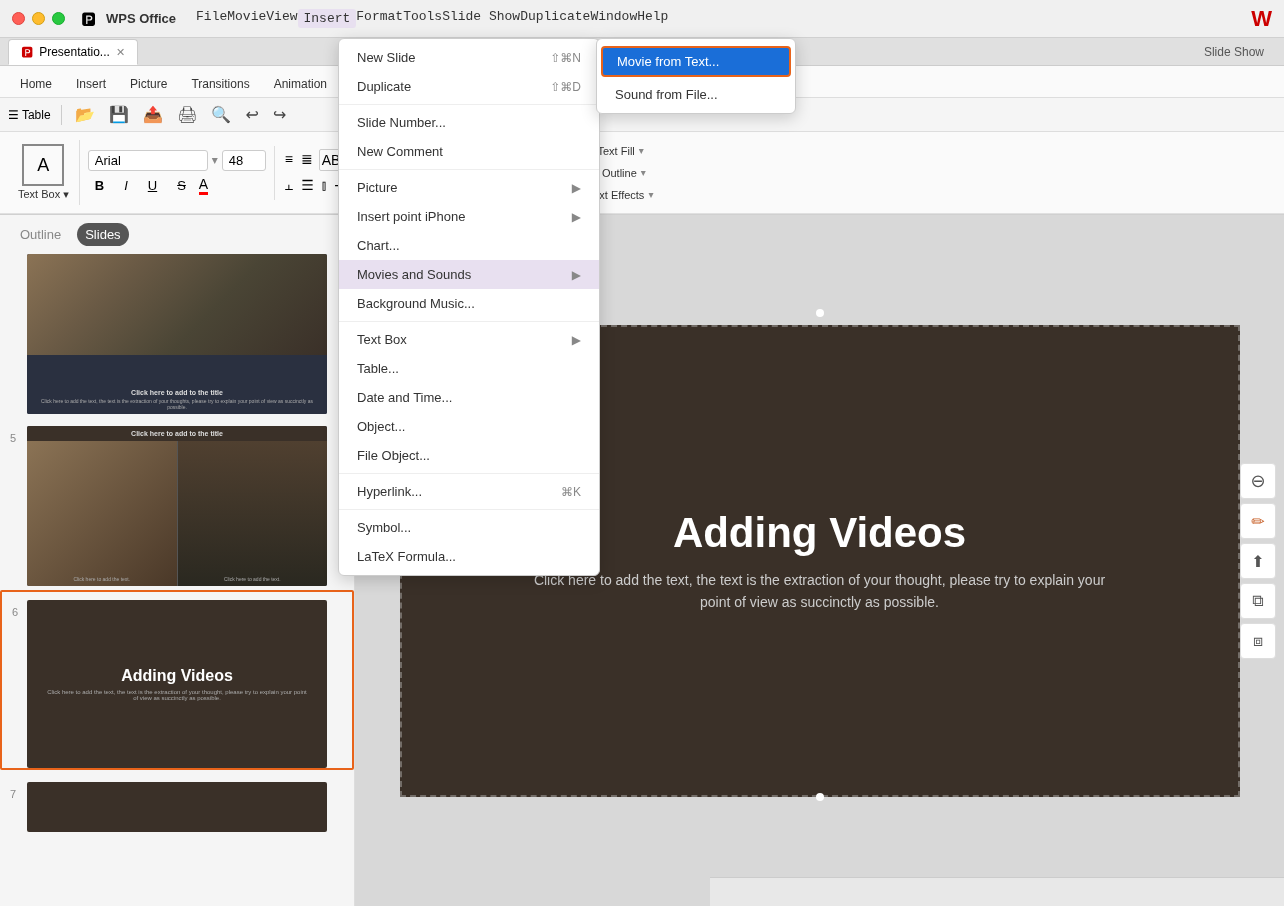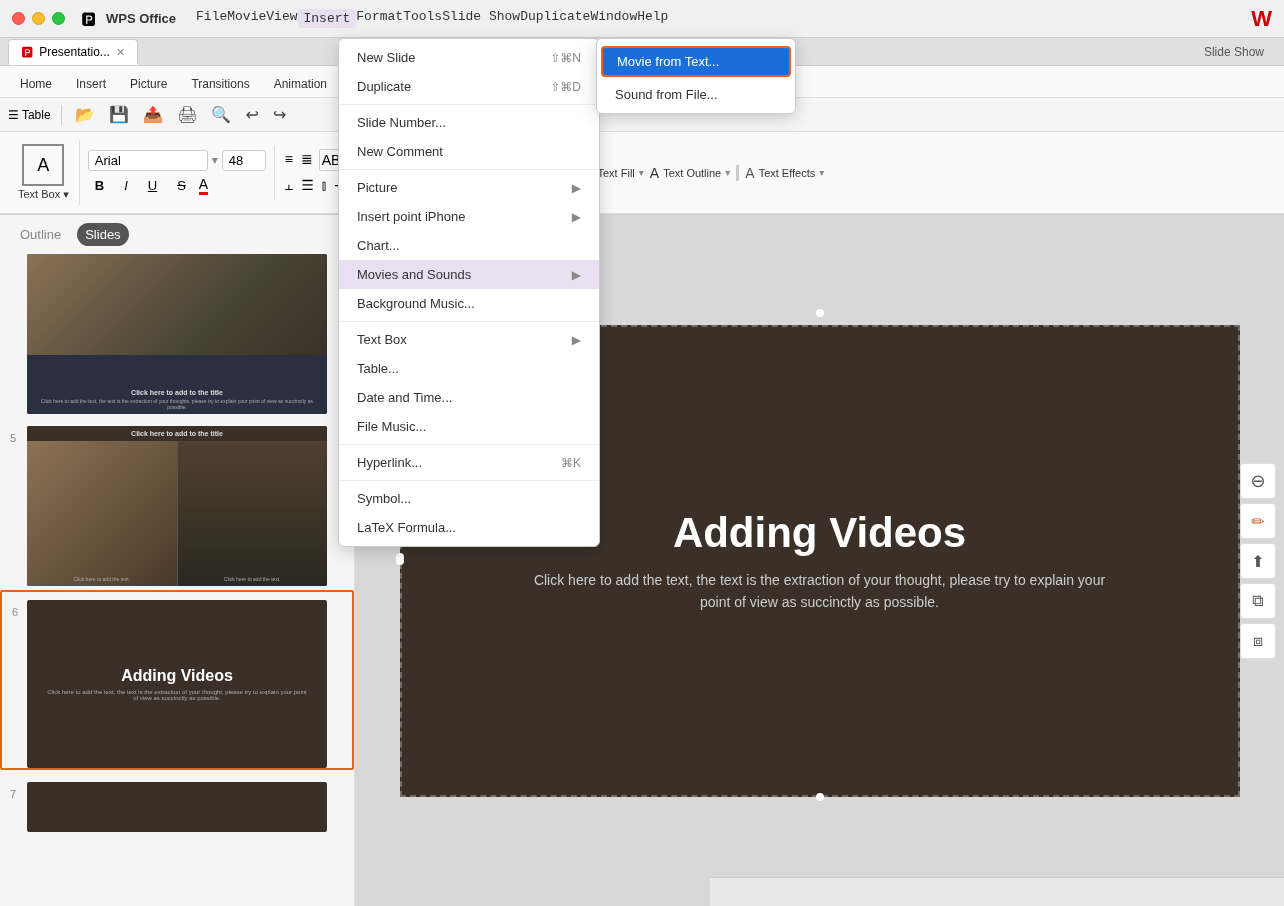--- a/index.html
+++ b/index.html
@@ -151,21 +151,21 @@
     </div>
 
     <div style="display:flex; align-items:center; gap:8px; padding:4px 12px; border-right:1px solid #ddd;">
       <span style="font-size:46px; font-weight:bold; font-family:serif; color:#111; line-height:1; cursor:pointer;">A</span>
       <span style="font-size:40px; font-weight:bold; color:#c8712a; line-height:1; cursor:pointer;">A</span>
       <span style="font-size:36px; font-weight:bold; color:#c8c4b8; line-height:1; cursor:pointer; font-style:italic;">A</span>
       <span style="font-size:18px; color:#888; cursor:pointer;">⊞</span>
       <span style="font-size:12px; color:#888; cursor:pointer;">▾</span>
     </div>
 
-    <div style="display:flex; flex-direction:row; padding:4px 12px; gap:6px;">
+    <div style="display:flex; flex-direction:column; padding:4px 12px; gap:6px;">
       <div style="display:flex; align-items:center; gap:4px; cursor:pointer;">
         <span style="font-size:14px; font-weight:bold; color:#333;">A</span>
         <div style="width:14px; height:3px; background:#e06020; margin-top:1px;"></div>
         <span style="font-size:11px; color:#333;">Text Fill</span>
         <span style="font-size:10px; color:#888;">▾</span>
       </div>
       <div style="display:flex; align-items:center; gap:4px; cursor:pointer;">
         <span style="font-size:14px; color:#333;">A</span>
         <span style="font-size:11px; color:#333;">Text Outline</span>
         <span style="font-size:10px; color:#888;">▾</span>
@@ -300,21 +300,24 @@
     <span>Text Box</span>
     <span style="color:#888; font-size:12px;">▶</span>
   </div>
   <div class="menu-item">
     <span>Table...</span>
   </div>
   <div class="menu-item">
     <span>Date and Time...</span>
   </div>
   <div class="menu-item">
-    <span>File Music...</span>
+    <span>Object...</span>
+  </div>
+  <div class="menu-item">
+    <span>File Object...</span>
   </div>
   <div style="height:1px; background:#eee; margin:3px 0;"></div>
   <div class="menu-item">
     <span>Hyperlink...</span>
     <span style="color:#888; font-size:12px;">⌘K</span>
   </div>
   <div style="height:1px; background:#eee; margin:3px 0;"></div>
   <div class="menu-item">
     <span>Symbol...</span>
   </div>

